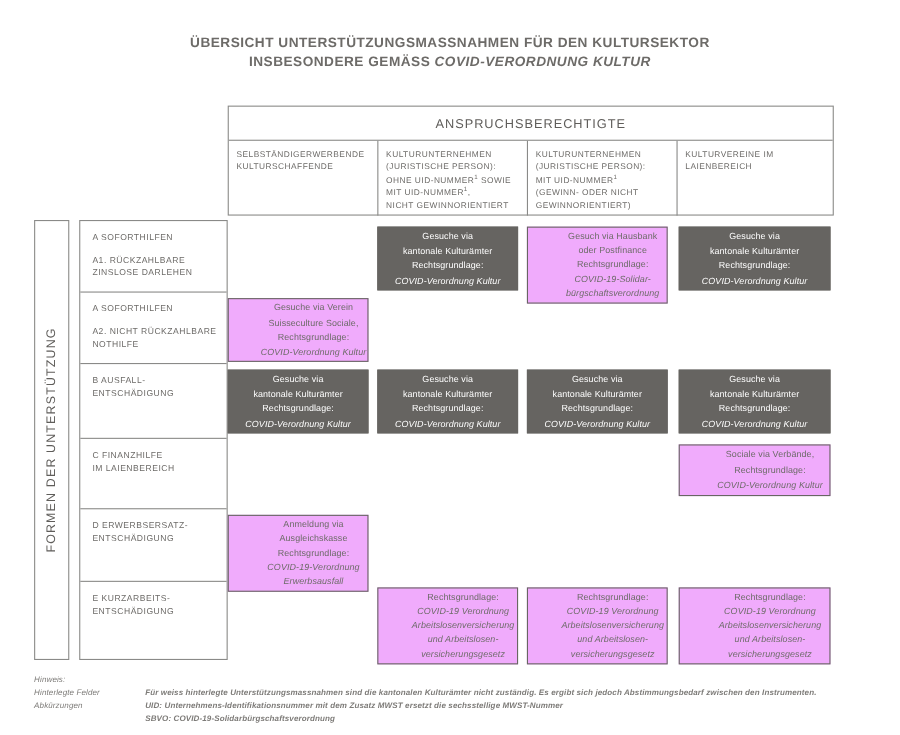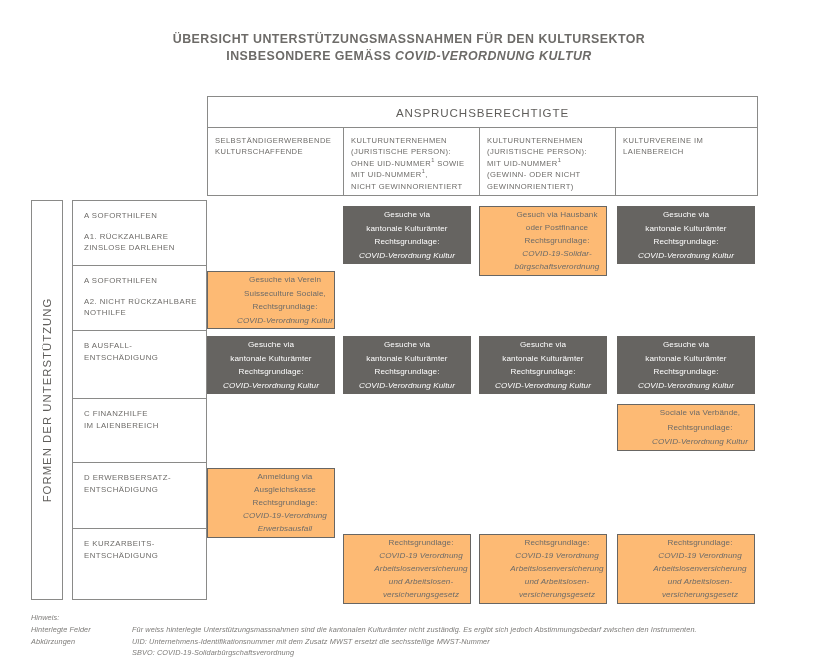--- a/index.html
+++ b/index.html
@@ -154,21 +154,21 @@
     justify-content: space-between;
     text-align: center;
     padding: 2px 4px;
   }
   .cell.filled {
     background: #666461;
     color: #ffffff;
     border: 1.6px solid #666461;
   }
   .cell.white {
-    background: #fdba74;
+    background: #f0abfc;
     color: #6d6b68;
     border: 1.8px solid #686663;
     padding-left: 32px;
   }
   .cell .ln {
     font-size: 8.1px;
     line-height: 11.6px;
     letter-spacing: 0.1px;
     white-space: nowrap;
   }
@@ -192,20 +192,21 @@
     font-style: italic;
     color: #7d7b78;
     letter-spacing: 0.1px;
   }
   .fn-val {
     font-size: 7.3px;
     font-style: italic;
     color: #7d7b78;
     letter-spacing: 0.1px;
     white-space: nowrap;
+    font-weight: bold;
   }
 </style>
 </head>
 <body>
 
 <div id="title-block">
   <div class="tline">ÜBERSICHT UNTERSTÜTZUNGSMASSNAHMEN FÜR DEN KULTURSEKTOR</div>
   <div class="tline"><span>INSBESONDERE GEMÄSS </span><em>COVID-VERORDNUNG KULTUR</em></div>
 </div>
 

